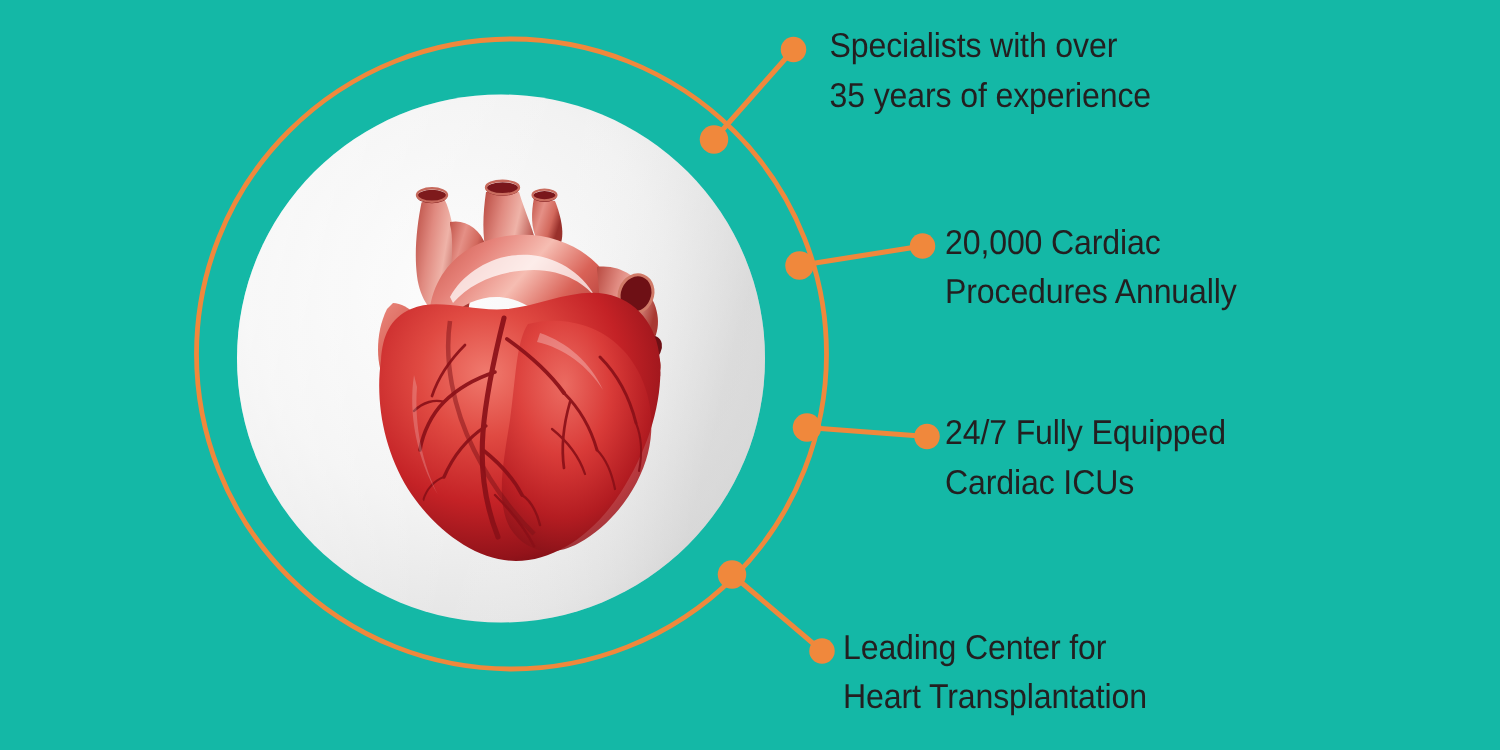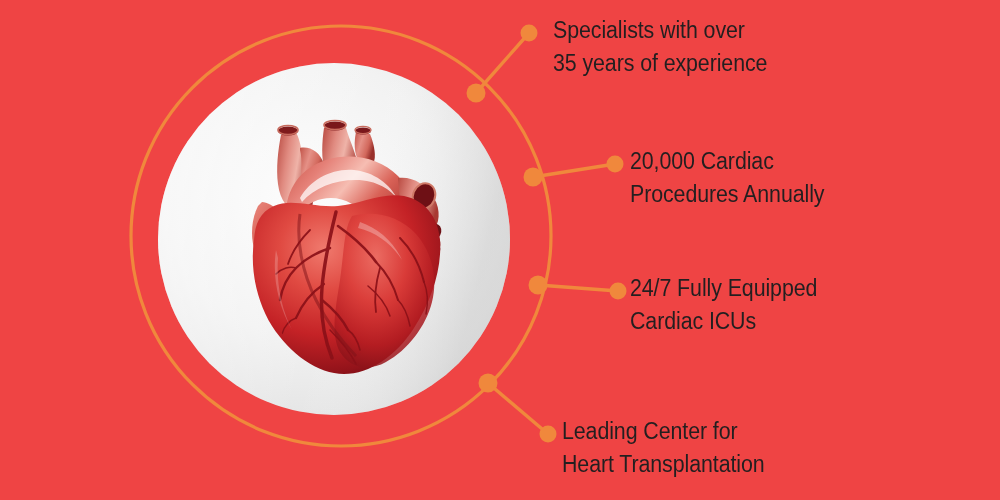--- a/index.html
+++ b/index.html
@@ -10,21 +10,21 @@
   body {
     width: 1000px;
     height: 500px;
     overflow: hidden;
     font-family: "Liberation Sans", sans-serif;
   }
   #infographic {
     position: relative;
     width: 1000px;
     height: 500px;
-    background: #ef4444;
+    background: #14b8a6;
   }
   #diagram-svg {
     position: absolute;
     left: 0;
     top: 0;
     width: 1000px;
     height: 500px;
     display: block;
   }
   .callout-label {

